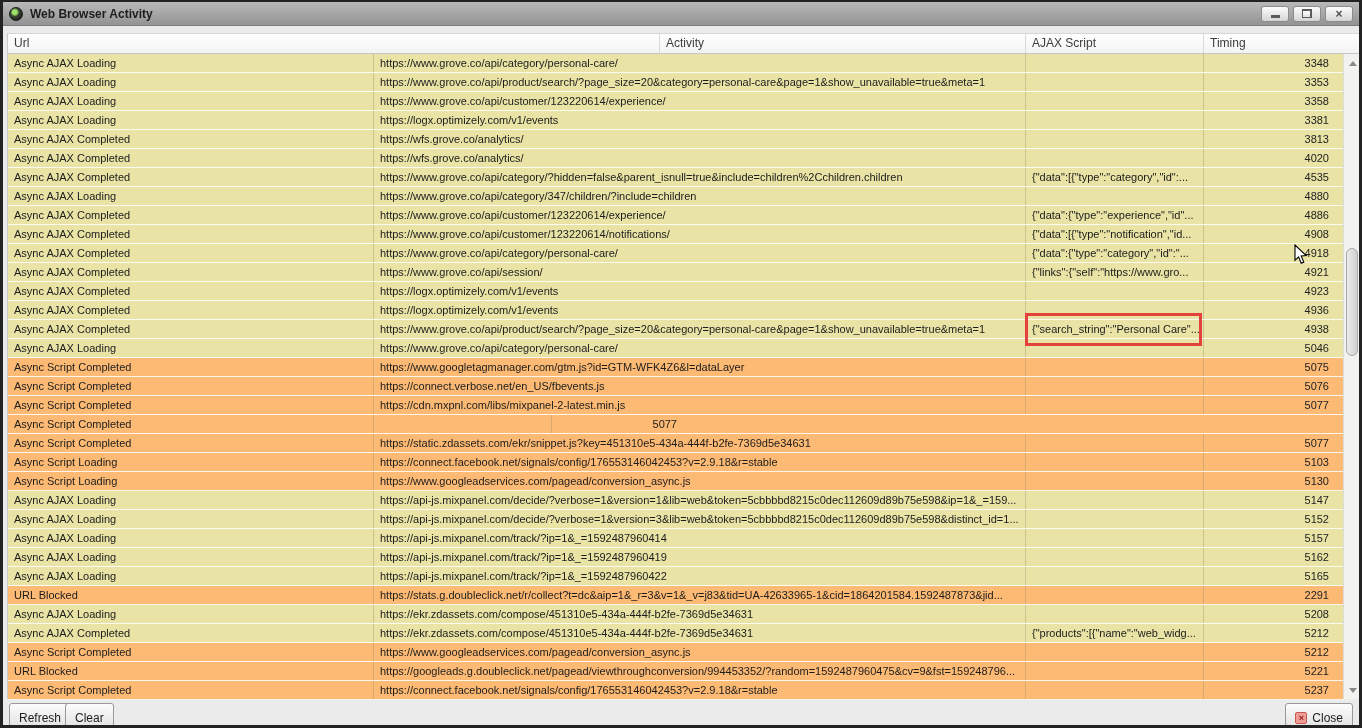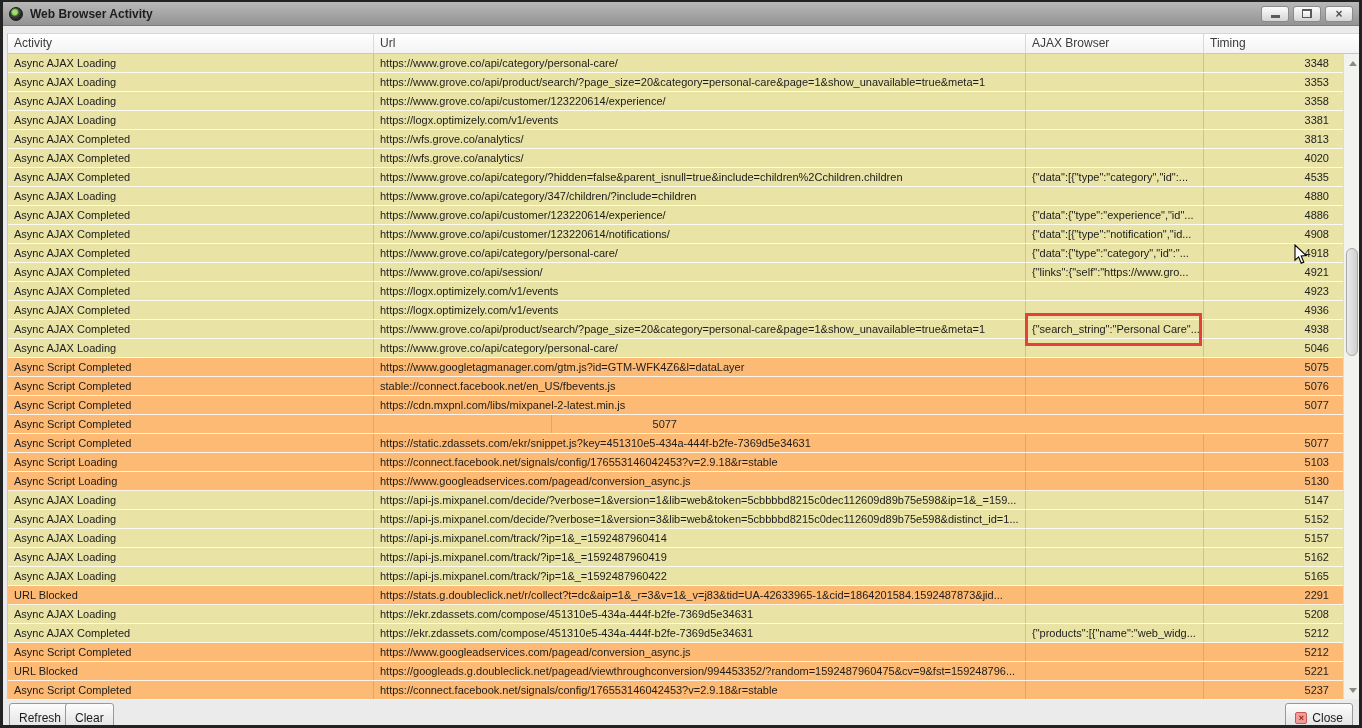--- a/index.html
+++ b/index.html
@@ -134,23 +134,23 @@
           <span class="glyph-restore"></span>
         </div>
       <div class="win-btn">
           <span class="glyph-close">×</span>
         </div>
     </div>
   </div>
 
   <div class="table">
     <div class="thead">
+      <div class="th c-url">Url</div>
       <div class="th c-activity">Activity</div>
-      <div class="th c-url">Url</div>
-      <div class="th c-ajax">AJAX Browser</div>
+      <div class="th c-ajax">AJAX Script</div>
       <div class="th c-timing">Timing</div>
     </div>
 
     <div class="tbody">
         <div class="row tone-ajax">
           <div class="cell c-activity">Async AJAX Loading</div>
           <div class="cell c-url">https://www.grove.co/api/category/personal-care/</div>
           <div class="cell c-ajax"></div>
           <div class="cell c-timing">3348</div>
         </div>
@@ -246,21 +246,21 @@
           <div class="cell c-timing">5046</div>
         </div>
         <div class="row tone-light">
           <div class="cell c-activity">Async Script Completed</div>
           <div class="cell c-url">https://www.googletagmanager.com/gtm.js?id=GTM-WFK4Z6&amp;l=dataLayer</div>
           <div class="cell c-ajax"></div>
           <div class="cell c-timing">5075</div>
         </div>
         <div class="row tone-light">
           <div class="cell c-activity">Async Script Completed</div>
-          <div class="cell c-url">stable://connect.facebook.net/en_US/fbevents.js</div>
+          <div class="cell c-url">https://connect.verbose.net/en_US/fbevents.js</div>
           <div class="cell c-ajax"></div>
           <div class="cell c-timing">5076</div>
         </div>
         <div class="row tone-light">
           <div class="cell c-activity">Async Script Completed</div>
           <div class="cell c-url">https://cdn.mxpnl.com/libs/mixpanel-2-latest.min.js</div>
           <div class="cell c-ajax"></div>
           <div class="cell c-timing">5077</div>
         </div>
         <div class="row tone-light">

